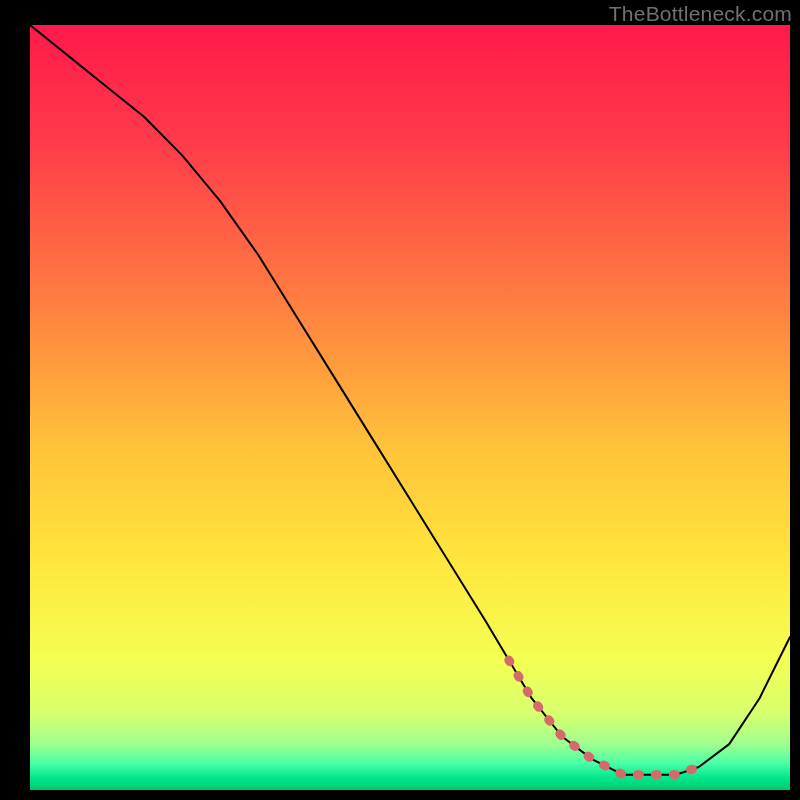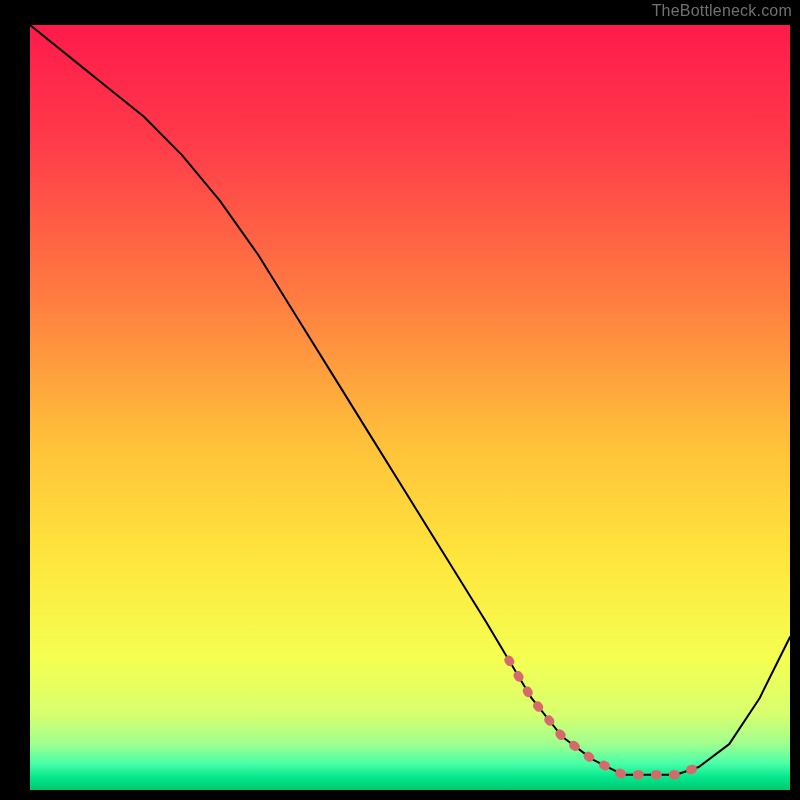--- a/index.html
+++ b/index.html
@@ -19,21 +19,21 @@
   svg {
     position: absolute;
     top: 0;
     left: 0;
   }
   .watermark {
     position: absolute;
     top: 2px;
     right: 8px;
     color: #707070;
-    font-size: 16px;
+    font-size: 21px;
     font-weight: 500;
     letter-spacing: 0.2px;
   }
 </style>
 </head>
 <body>
 
 <div class="stage">
   <svg id="svg" width="800" height="800" viewBox="0 0 800 800">
       <defs>

